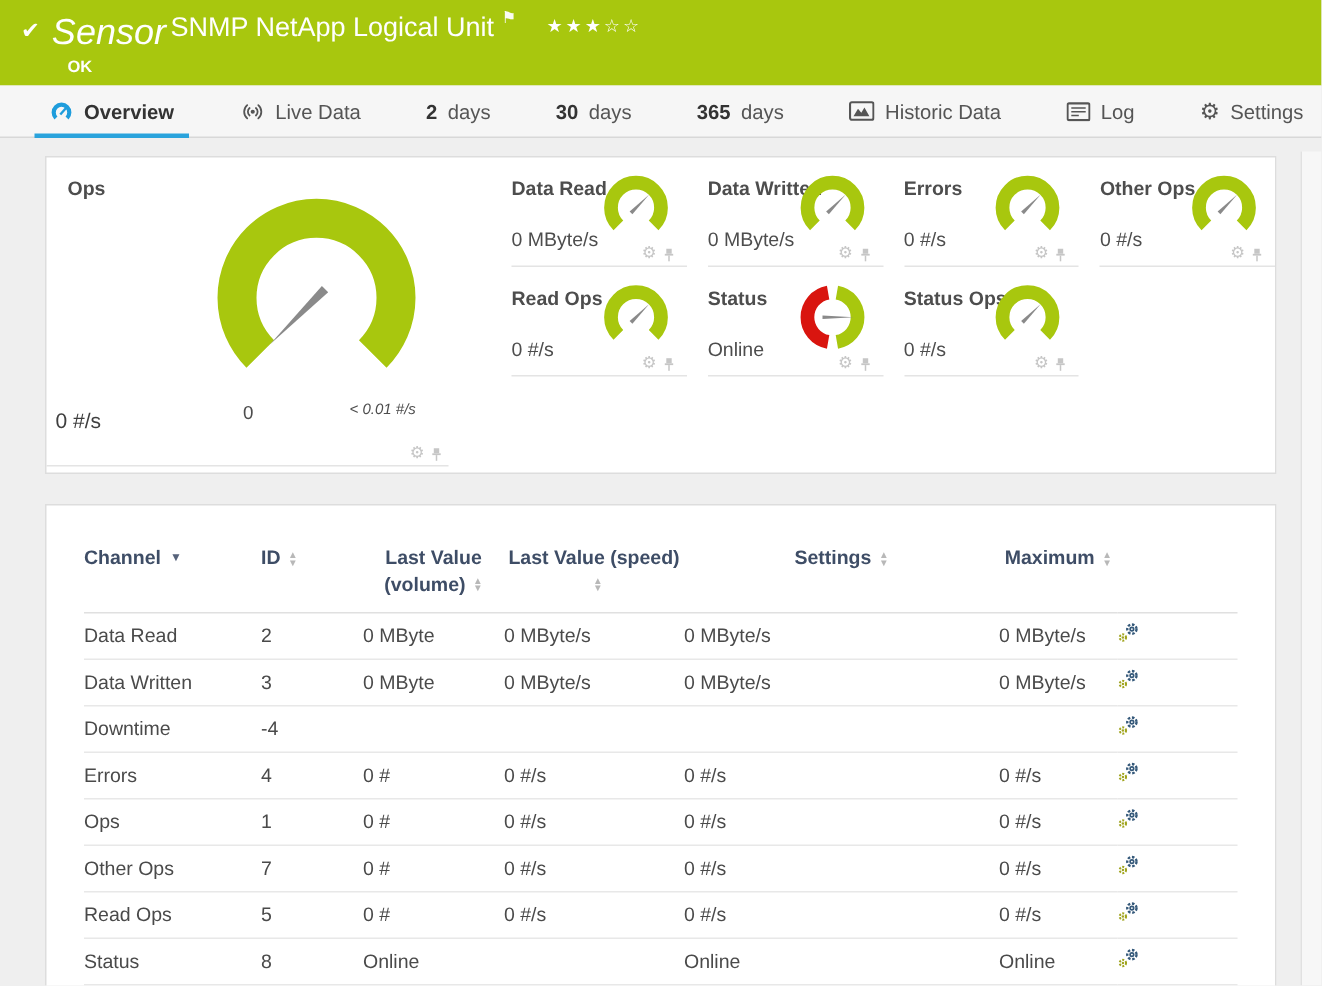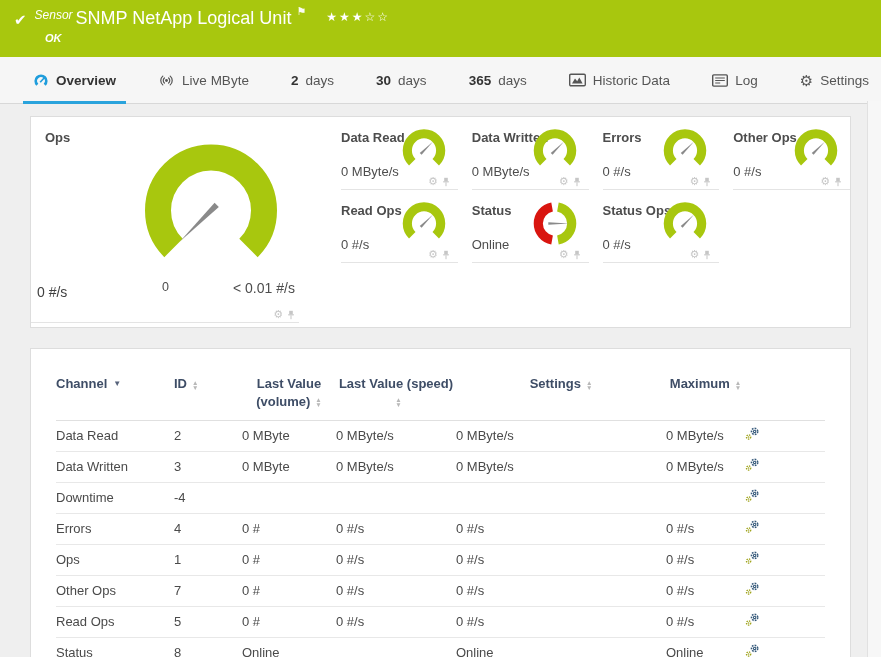--- a/index.html
+++ b/index.html
@@ -3,47 +3,47 @@
 <meta charset="utf-8">
 <style>
   * { box-sizing: border-box; margin: 0; padding: 0; }
   html, body { width: 881px; height: 657px; overflow: hidden; }
   body { font-family: "Liberation Sans", "DejaVu Sans", sans-serif; background: #efefef; position: relative; }
 
   
   .topbar { height: 57px; background: #a8c70e; color: #fff; padding: 8px 14px 0; }
   .topbar-line1 { display: flex; align-items: flex-start; }
   .check-icon { font-size: 15px; font-weight: bold; margin: 3px 8px 0 0; }
-  .sensor-kind { font-style: italic; font-size: 12px; }
+  .sensor-kind { font-style: italic; font-size: 24px; }
   .sensor-title { font-size: 18px; margin-left: 3px; }
   .flag-icon { font-size: 11px; margin-left: 5px; position: relative; top: -3px; opacity: .95; }
   .stars { margin-left: 20px; font-size: 12px; letter-spacing: 2px; position: relative; top: 2px; }
-  .status-ok { font-size: 11px; font-weight: bold; margin: 3px 0 0 31px; font-style: italic; }
+  .status-ok { font-size: 11px; font-weight: bold; margin: 3px 0 0 31px; }
 
   
-  .tabbar { height: 47px; background: #f6f6f6; border-bottom: 1px solid #d8d8d8; display: flex; align-items: stretch; padding: 0 2px 0 23px; justify-content: space-between; }
+  .tabbar { height: 35px; background: #f6f6f6; border-bottom: 1px solid #d8d8d8; display: flex; align-items: stretch; padding: 0 2px 0 23px; justify-content: space-between; }
   .tab { display: flex; align-items: center; gap: 7px; padding: 0 10px; font-size: 13.5px; color: #555; position: relative; white-space: nowrap; cursor: pointer; }
   .tab .num { font-weight: bold; color: #333; }
   .tab.active { font-weight: bold; color: #333; }
   .tab.active::after { content: ""; position: absolute; left: 0; right: 0; bottom: -1px; height: 3px; background: #2aa3dc; }
   .gear-glyph { font-size: 15px; color: #555; line-height: 1; }
 
   .scrollbar-track { position: absolute; right: 0; top: 101px; bottom: 0; width: 14px; background: #f7f7f7; border-left: 1px solid #e1e1e1; }
 
   main { padding: 12px 30px 0; }
   .panel { background: #fff; border: 1px solid #dddddd; gap: 24px; }
 
   
   .gauges-panel { height: 212px; display: flex; margin-bottom: 20px; }
   .main-tile { width: 272px; position: relative; flex: 0 0 auto; }
   .main-tile::after { content: ""; position: absolute; left: 0; right: 4px; bottom: 4px; height: 1px; background: #e4e4e4; }
   .tile-label { position: absolute; top: 13px; left: 14px; font-size: 13px; font-weight: bold; color: #4d4d4d; }
   .main-gauge-svg { position: absolute; left: 95px; top: 16px; }
   .scale-min { position: absolute; left: 131px; top: 163px; font-size: 12.5px; color: #4d4d4d; }
-  .scale-max { position: absolute; left: 202px; top: 163px; font-size: 14px; color: #4d4d4d; }
+  .scale-max { position: absolute; left: 202px; top: 163px; font-size: 10px; color: #4d4d4d; font-style: italic; }
   .main-value { position: absolute; left: 6px; top: 167px; font-size: 14px; color: #3f3f3f; }
   .tile-icons { position: absolute; right: 8px; bottom: 7px; display: flex; gap: 4px; align-items: center; }
   .gear-sm { font-size: 11px; line-height: 1; color: #c6c6c6; }
 
   .small-grid { flex: 1; display: grid; grid-template-columns: repeat(4, 1fr); grid-auto-rows: 73px; }
   .tile { position: relative; }
   .tile::after { content: ""; position: absolute; left: 14px; right: 0; bottom: 0; height: 1px; background: #e4e4e4; }
   .tile .sg { position: absolute; right: 9px; top: 10px; }
   .tile-value { position: absolute; left: 14px; bottom: 11px; font-size: 13px; color: #4d4d4d; }
   .tile .tile-icons { bottom: 3px; }
@@ -88,21 +88,21 @@
     <span>Overview</span>
   </div>
   <div class="tab">
     <svg width="17" height="15" viewBox="0 0 17 15">
       <circle cx="8.5" cy="7.5" r="1.4" fill="#555"></circle>
       <path d="M10.6 5 A3.3 3.3 0 0 1 10.6 10" fill="none" stroke="#555" stroke-width="1.2" stroke-linecap="round"></path>
       <path d="M12.2 3.1 A5.8 5.8 0 0 1 12.2 11.9" fill="none" stroke="#555" stroke-width="1.2" stroke-linecap="round"></path>
       <path d="M6.4 5 A3.3 3.3 0 0 0 6.4 10" fill="none" stroke="#555" stroke-width="1.2" stroke-linecap="round"></path>
       <path d="M4.8 3.1 A5.8 5.8 0 0 0 4.8 11.9" fill="none" stroke="#555" stroke-width="1.2" stroke-linecap="round"></path>
     </svg>
-    <span>Live MByte</span>
+    <span>Live Data</span>
   </div>
   <div class="tab">
     <span class="num">2</span>
     <span>days</span>
   </div>
   <div class="tab">
     <span class="num">30</span>
     <span>days</span>
   </div>
   <div class="tab">

